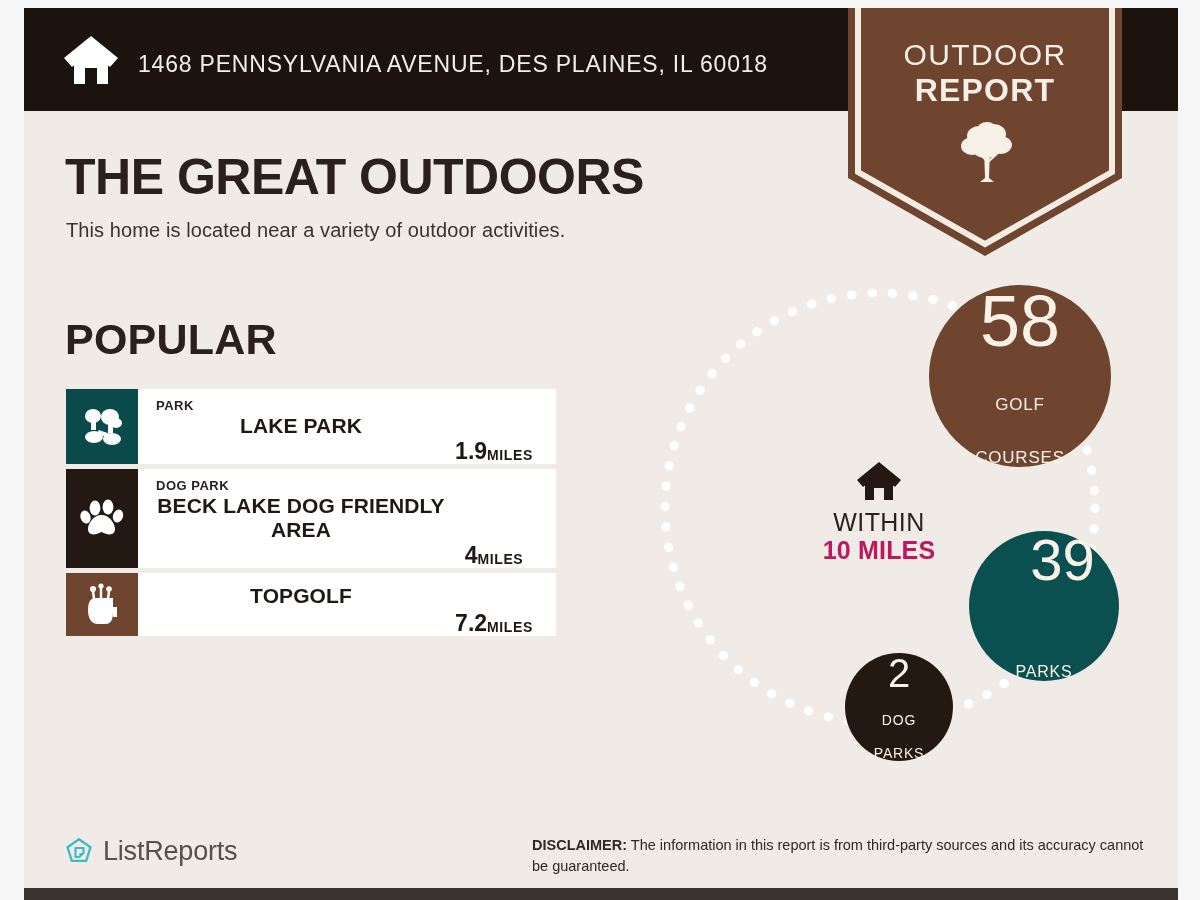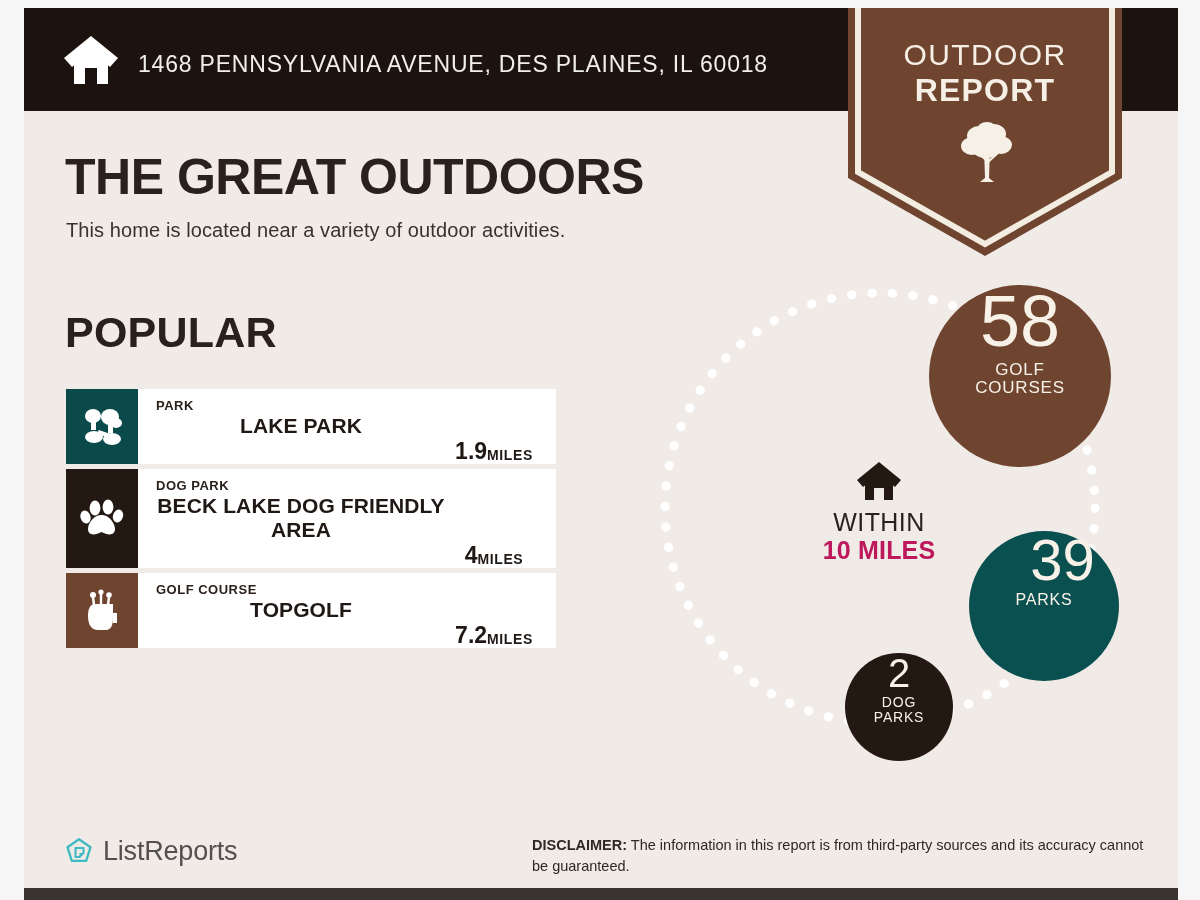--- a/index.html
+++ b/index.html
@@ -102,21 +102,21 @@
   .subtitle {
     position: absolute;
     left: 42px; top: 211px;
     font-size: 20px;
     font-weight: 400;
     color: #3b322c;
     letter-spacing: 0.1px;
   }
   .section-heading {
     position: absolute;
-    left: 41px; top: 300px;
+    left: 41px; top: 307px;
     font-size: 43px;
     font-weight: 700;
     color: #2b211c;
     letter-spacing: 0.2px;
   }
 
   
   .list {
     position: absolute;
     left: 42px; top: 381px;
@@ -193,21 +193,21 @@
   .dotted-ring {
     position: absolute;
     left: 0; top: 0;
   }
   .bubble {
     position: absolute;
     border-radius: 50%;
     display: flex;
     flex-direction: column;
     align-items: center;
-    justify-content: flex-start;
+    justify-content: space-between;
     text-align: center;
     color: #f7f1e8;
   }
   .bubble .num {
     font-weight: 300;
     line-height: 1;
   }
   .bubble .lbl {
     font-weight: 400;
     letter-spacing: 0.8px;
@@ -401,21 +401,20 @@
               <path d="M11 8 L12 16" stroke="#ffffff" stroke-width="2.4" fill="none"></path>
               <circle cx="19" cy="3" r="2.6"></circle>
               <path d="M19 5 L19 16" stroke="#ffffff" stroke-width="2.4" fill="none"></path>
               <circle cx="27" cy="6" r="2.8"></circle>
               <path d="M27 8 L26 16" stroke="#ffffff" stroke-width="2.4" fill="none"></path>
               <path d="M31 24 L35 24 L35 34 L31 34 Z"></path>
             </g>
           </svg>
         </div>
         <div class="item-body">
-          <span class="item-cat">GOLF COURSE</span>
           <span class="item-name">TOPGOLF</span>
         </div>
         <div class="item-dist">
           <span class="dist-val">7.2</span>
           <span class="dist-unit">MILES</span>
         </div>
       </div>
 
     </div>
 

